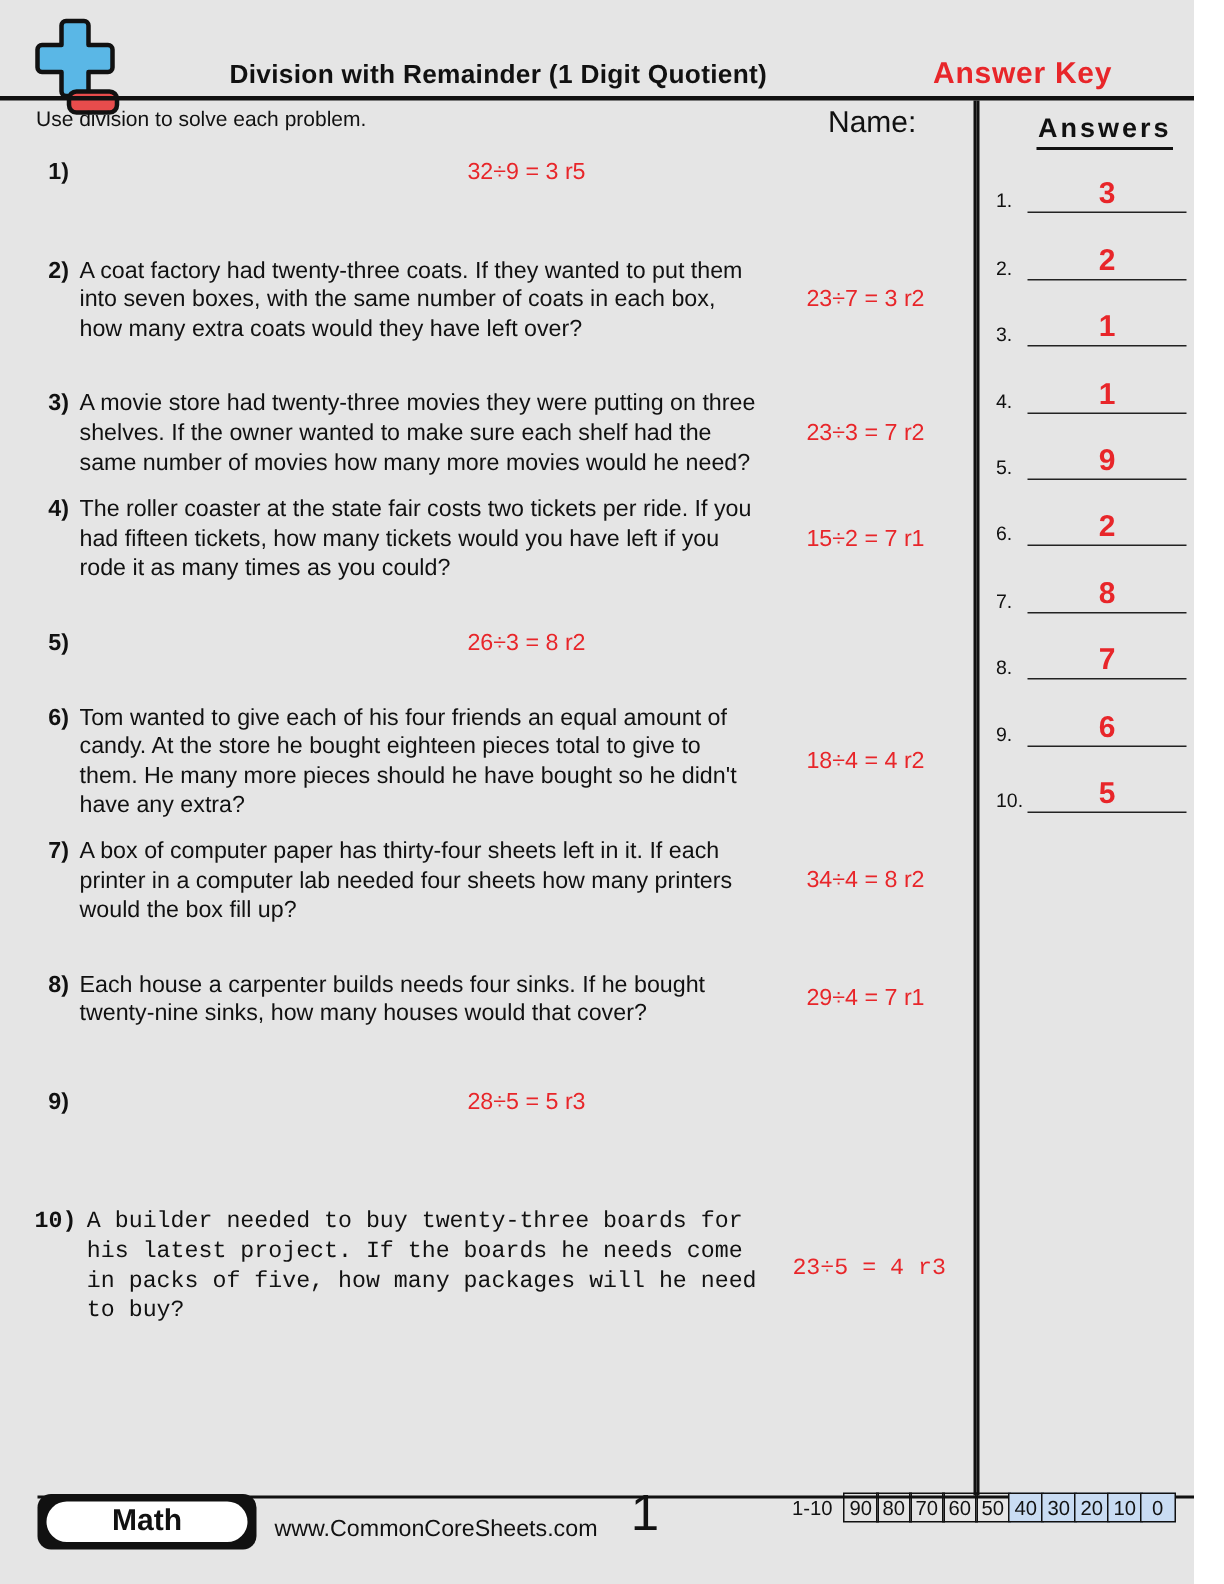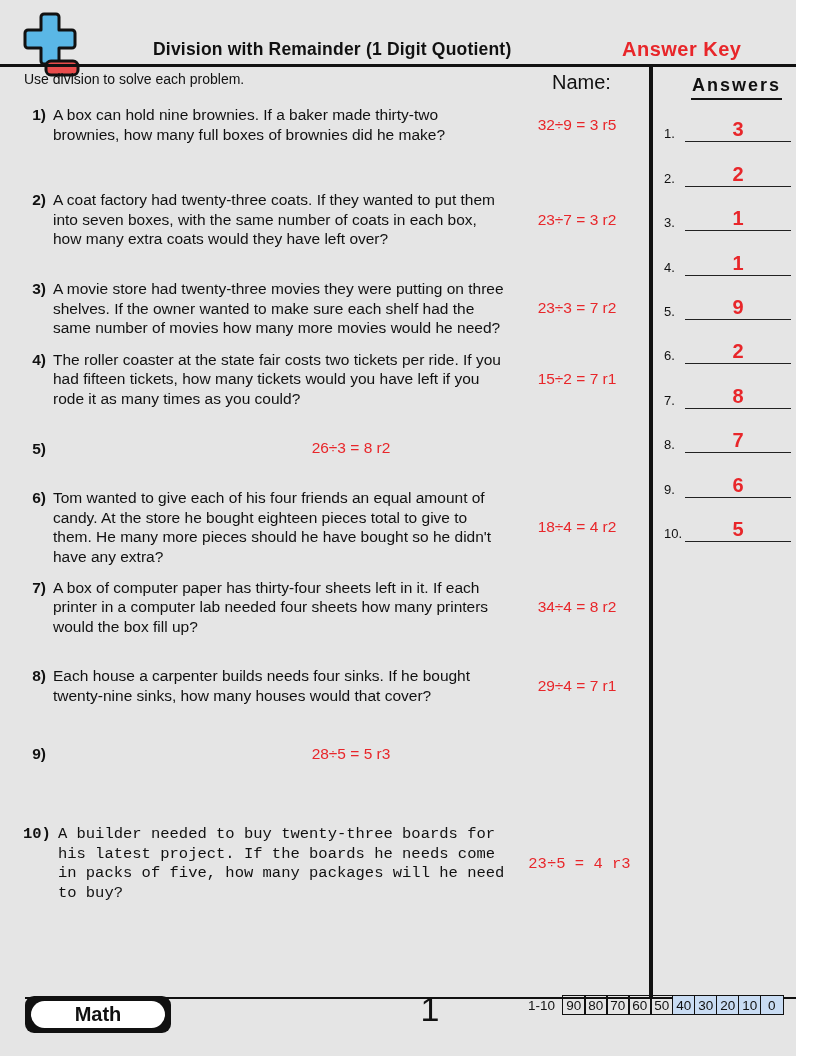--- a/index.html
+++ b/index.html
@@ -79,21 +79,20 @@
 
   <div class="worksheet-title">Division with Remainder (1 Digit Quotient)</div>
   <div class="name-label">Name:</div>
   <div class="answer-key">Answer Key</div>
   <div class="header-rule"></div>
   <div class="instructions">Use division to solve each problem.</div>
 
   <div class="problems">
     <div class="problem">
       <div class="p-num">1)</div>
-      <div class="p-text">A box can hold nine brownies. If a baker made thirty-two brownies, how many full boxes of brownies did he make?</div>
       <div class="p-eq">32÷9 = 3 r5</div>
     </div>
     <div class="problem">
       <div class="p-num">2)</div>
       <div class="p-text">A coat factory had twenty-three coats. If they wanted to put them into seven boxes, with the same number of coats in each box, how many extra coats would they have left over?</div>
       <div class="p-eq">23÷7 = 3 r2</div>
     </div>
     <div class="problem">
       <div class="p-num">3)</div>
       <div class="p-text">A movie store had twenty-three movies they were putting on three shelves. If the owner wanted to make sure each shelf had the same number of movies how many more movies would he need?</div>
@@ -189,20 +188,21 @@
         <span class="ans-value">5</span>
         <span class="ans-line"></span>
       </div>
     </div>
   </div>
 
   <div class="footer-rule"></div>
   <div class="math-badge">
     <div class="math-badge-inner">Math</div>
   </div>
+  <div class="website">www.CommonCoreSheets.com</div>
   <div class="page-num">1</div>
 
   <div class="score">
     <div class="score-label">1-10</div>
     <div class="score-table">
       <div class="score-cell">90</div>
       <div class="score-cell">80</div>
       <div class="score-cell">70</div>
       <div class="score-cell">60</div>
       <div class="score-cell">50</div>

